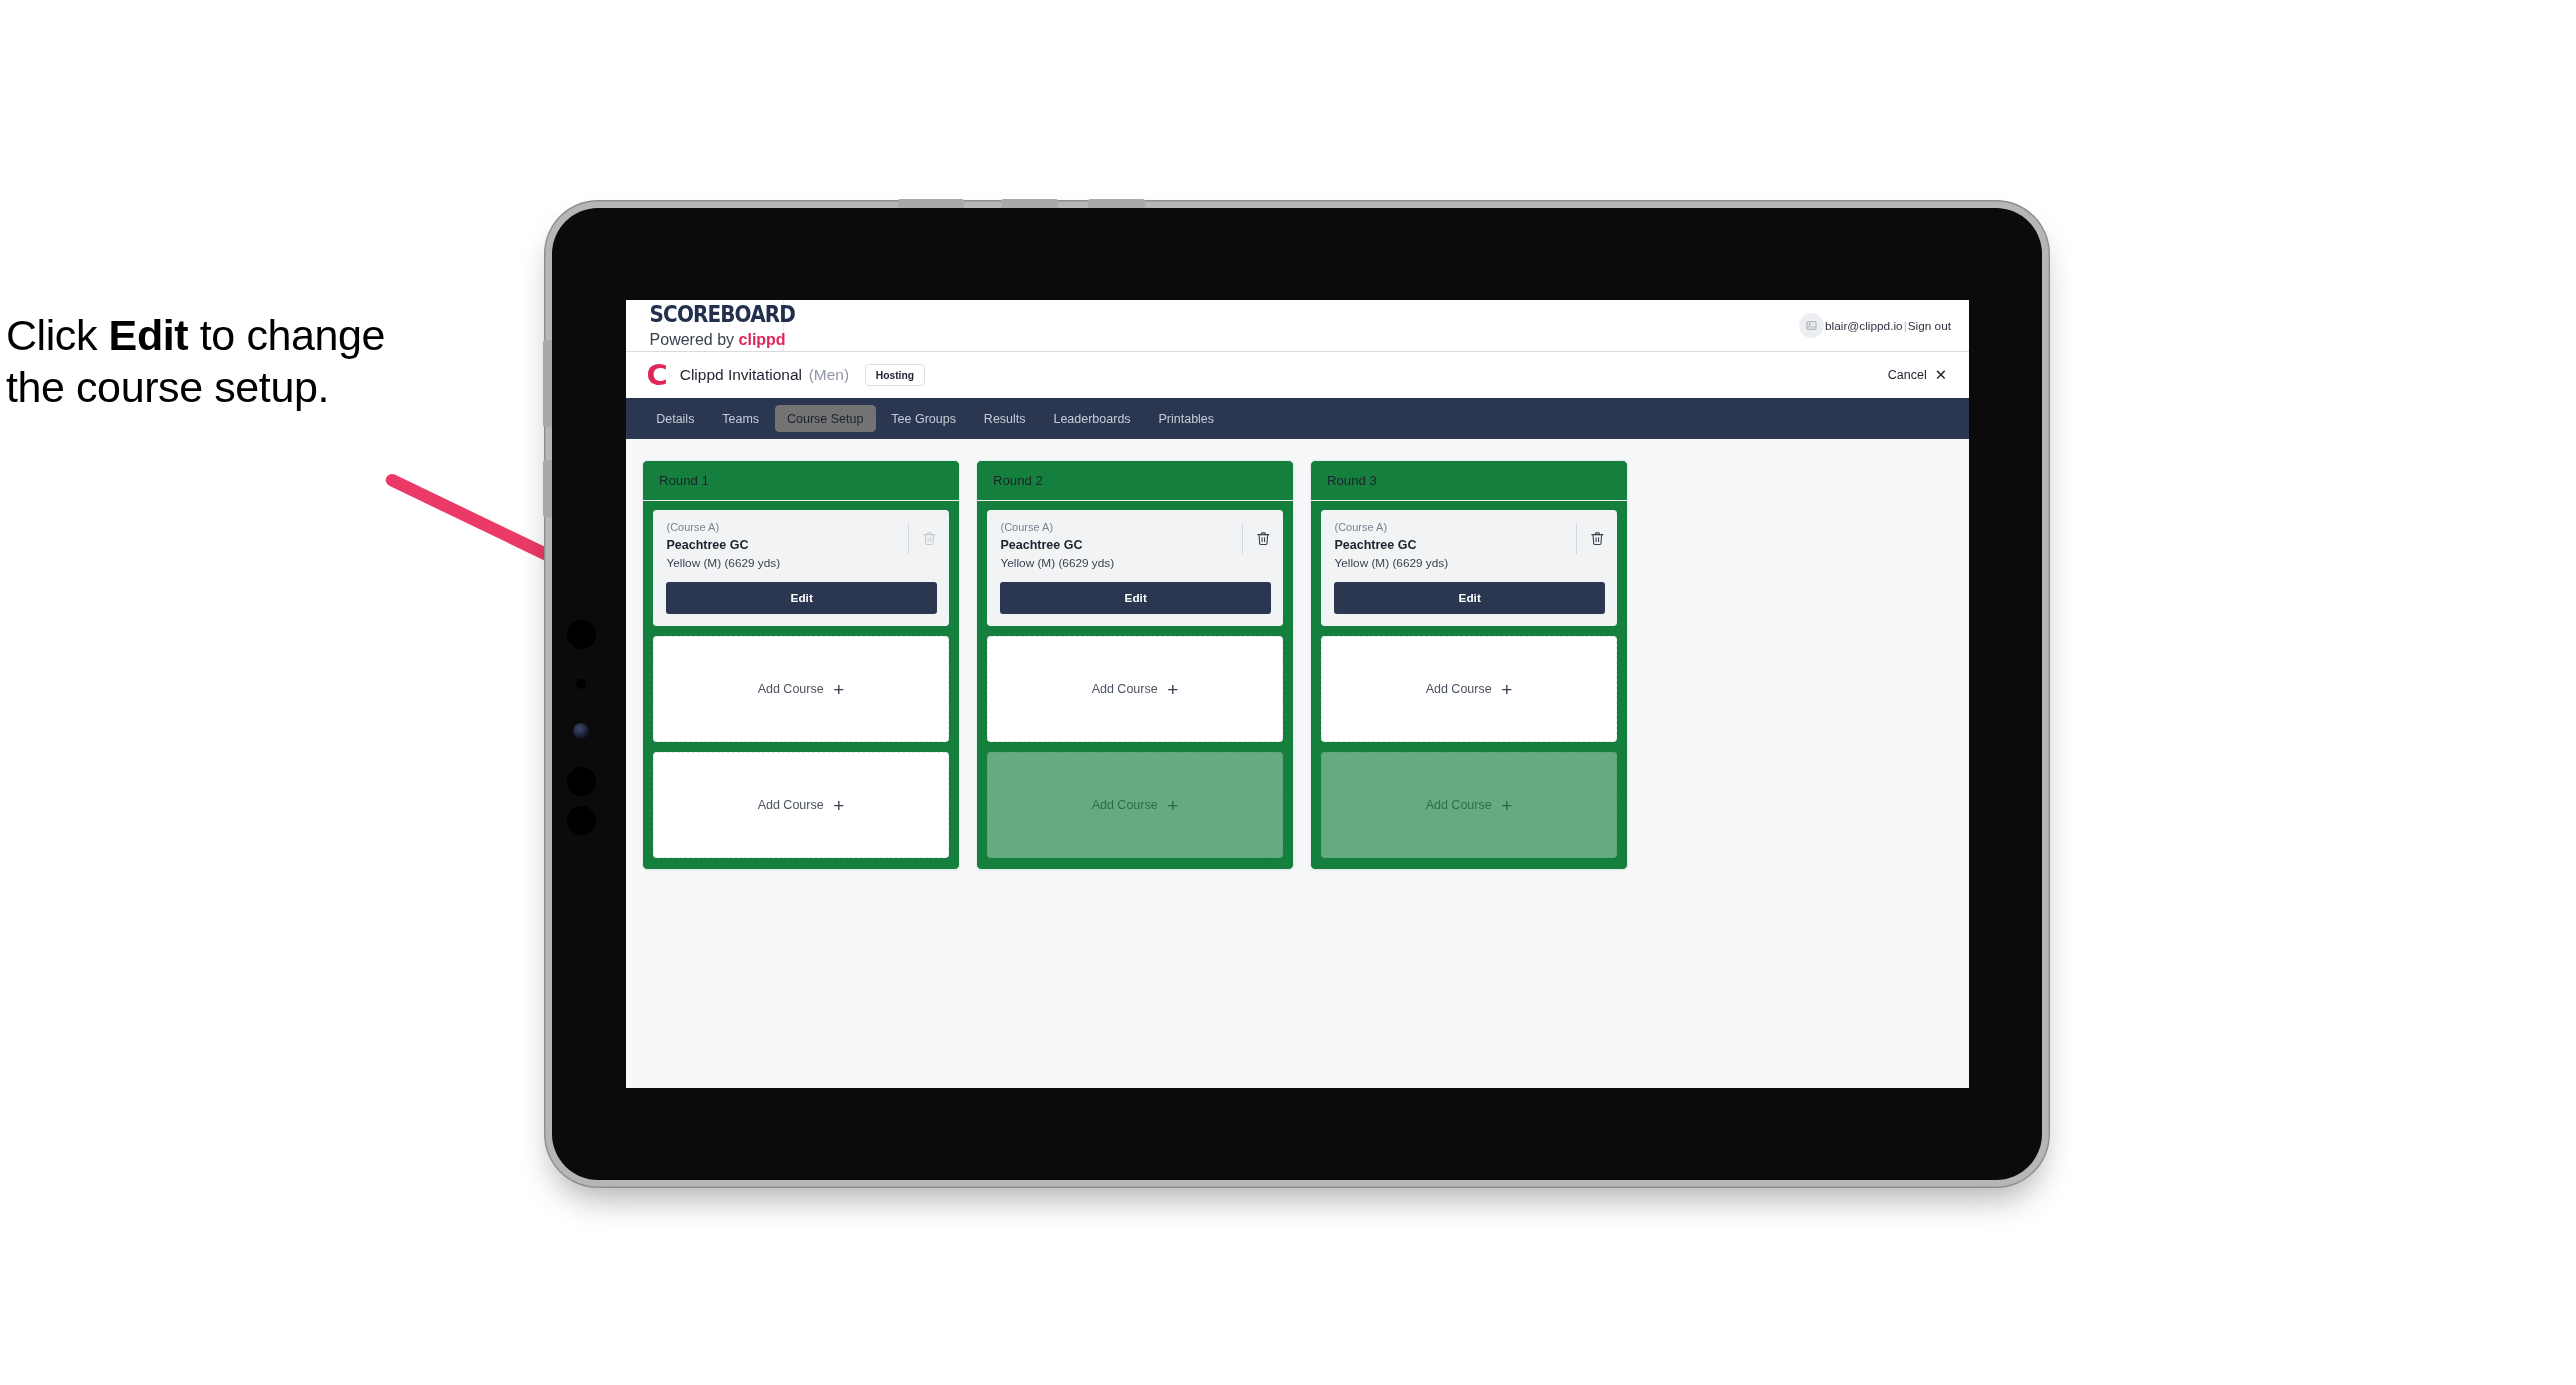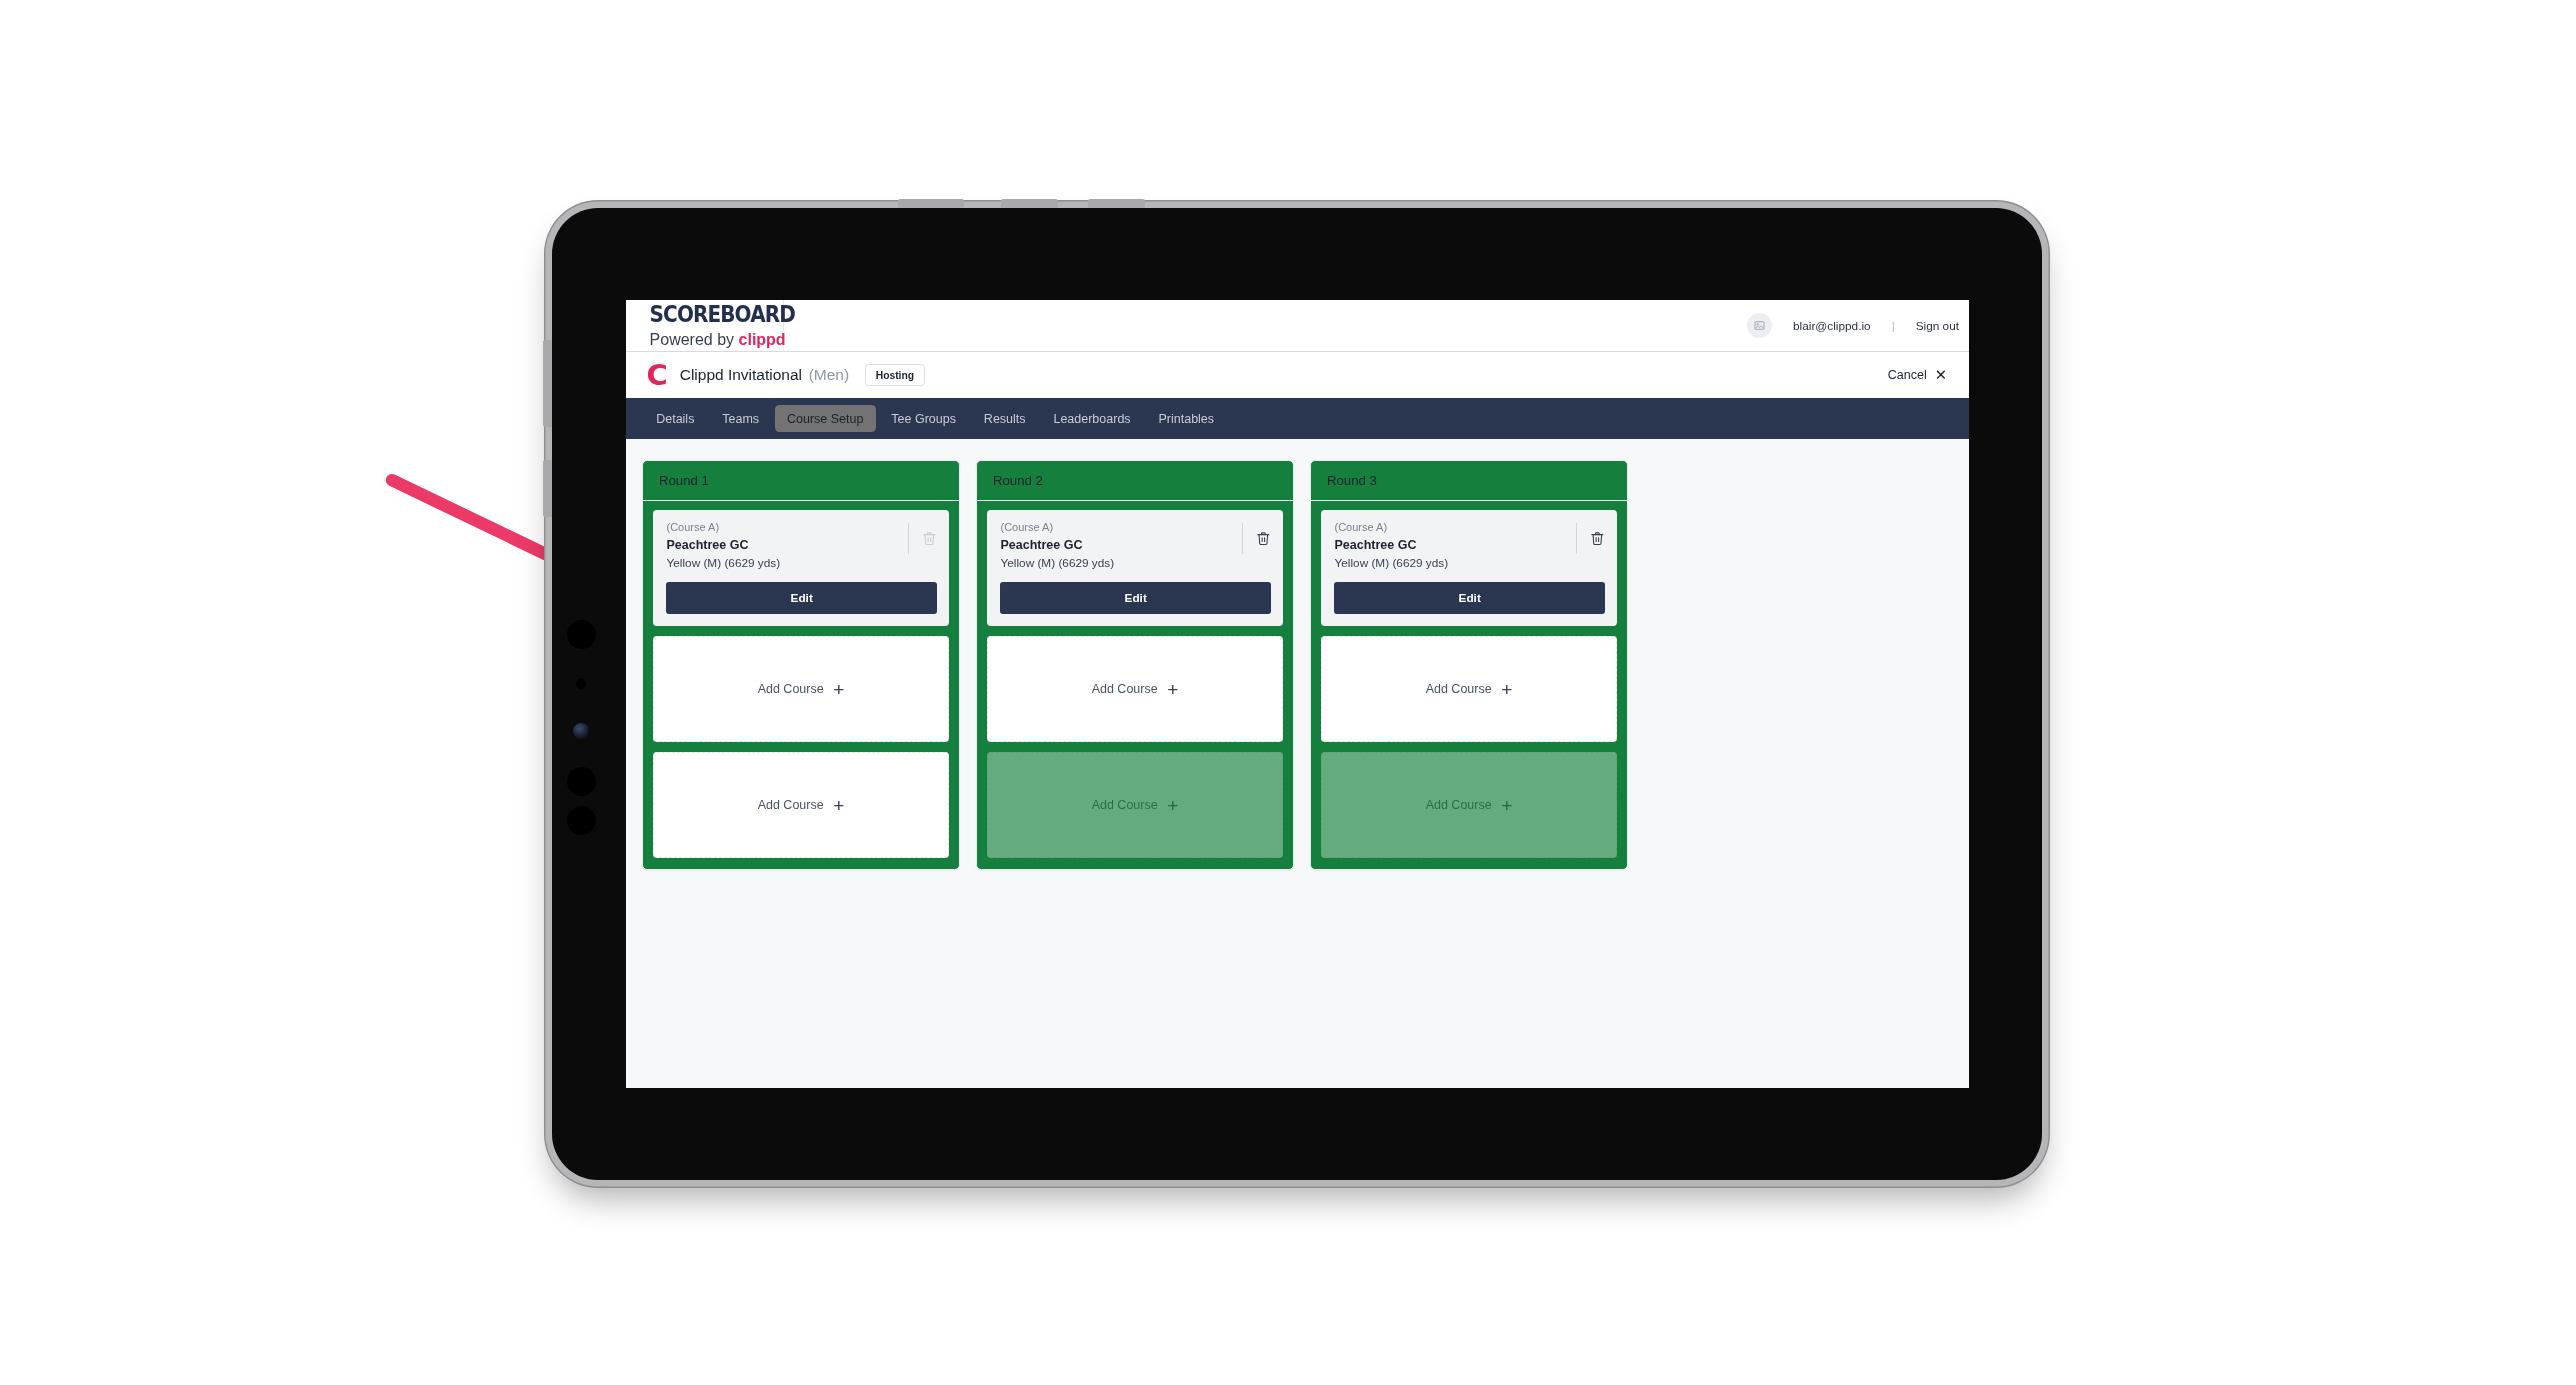--- a/index.html
+++ b/index.html
@@ -124,22 +124,22 @@
     cursor: pointer;
     white-space: nowrap;
   }
   .nav-item.active::after {
     content: "";
     position: absolute; left: 0; right: 0; bottom: -1.5px;
     height: 2.9px; background: #d8315b;
   }
   .nav-right {
     margin-left: auto;
-    display: flex; align-items: center; gap: 21px;
-    padding-right: 10px;
+    display: flex; align-items: center; gap: 1px;
+    padding-right: 18px;
     font-size: 11.8px; color: #2c3240;
   }
   .avatar {
     width: 25px; height: 25px; border-radius: 50%;
     background: #eceef1;
     display: flex; align-items: center; justify-content: center;
     color: #9aa0ab; font-size: 11px;
   }
   .nav-sep { color: #b9bdc5; }
   .nav-link { cursor: pointer; }
@@ -263,20 +263,23 @@
     cursor: pointer;
   }
   .add-course .plus { font-size: 19px; line-height: 1; color: #3b424f; }
   .add-course.faded { opacity: 0.34; }
 </style>
 </head>
 <body>
 
 <div class="stage">
 
+  <div class="annotation">
+    <span>Click </span><b>Edit</b><span> to change the course setup.</span>
+  </div>
 
   <svg class="arrow-svg" viewBox="0 0 420 230">
     <line x1="12" y1="22" x2="330" y2="175" stroke="#ec3a68" stroke-width="17" stroke-linecap="round"></line>
     <polygon points="395,192 292,142 302,202" fill="#ec3a68"></polygon>
   </svg>
 
   <div class="tablet">
     <div class="tablet-top-btns">
         <i></i>
         <i></i>

